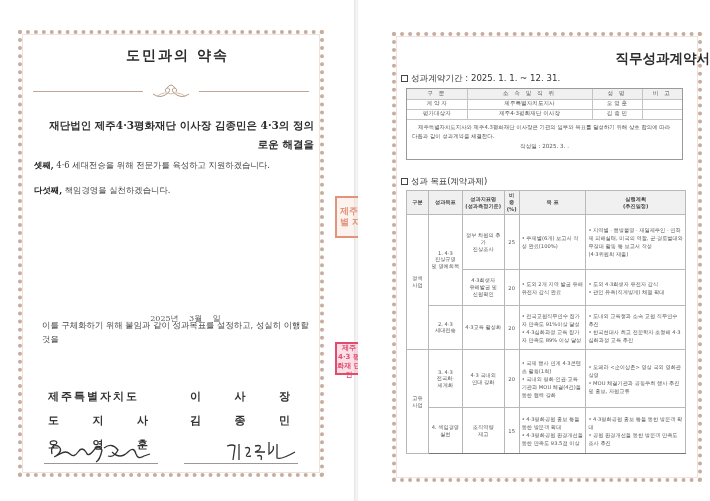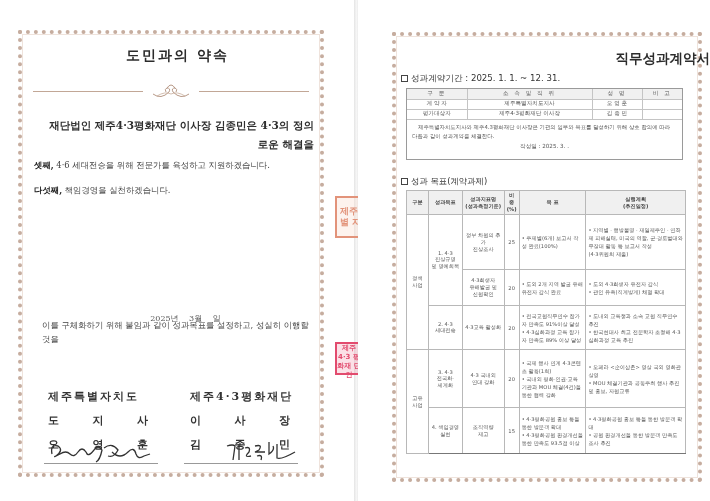--- a/index.html
+++ b/index.html
@@ -136,21 +136,20 @@
       <span>사</span>
     </div>
     <div class="sig-row name">
       <span>오</span>
       <span>영</span>
       <span>훈</span>
     </div>
   </div>
 
   <div class="sig-block sig-right">
-    <div class="sig-org">제주4·3평화재단</div>
     <div class="sig-row">
       <span>이</span>
       <span>사</span>
       <span>장</span>
     </div>
     <div class="sig-row name">
       <span>김</span>
       <span>종</span>
       <span>민</span>
     </div>

